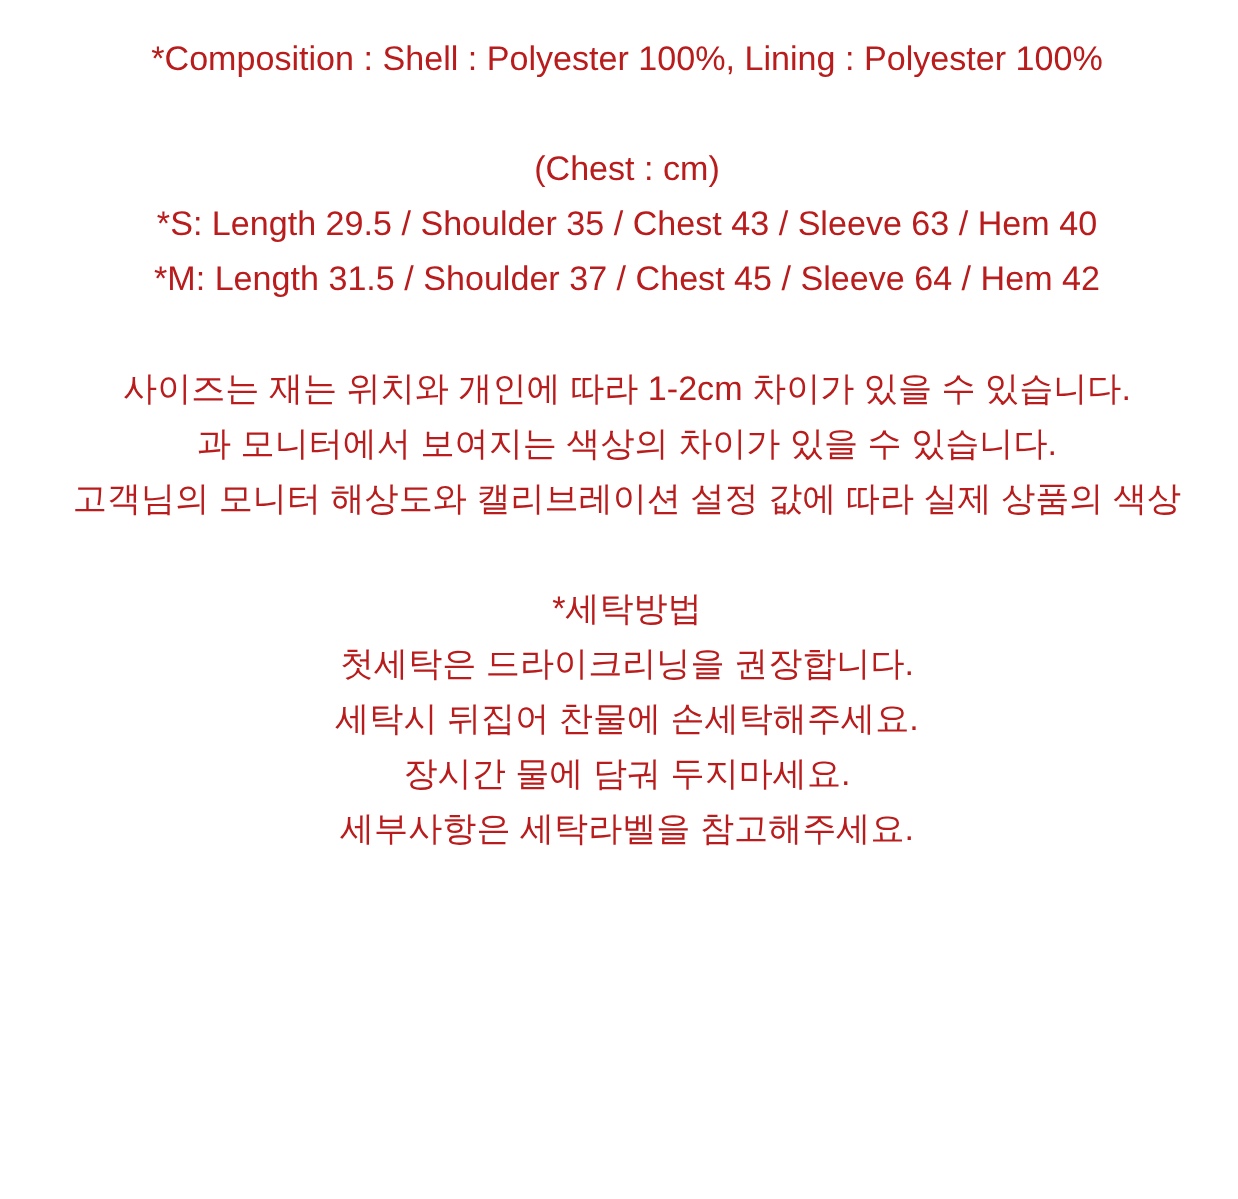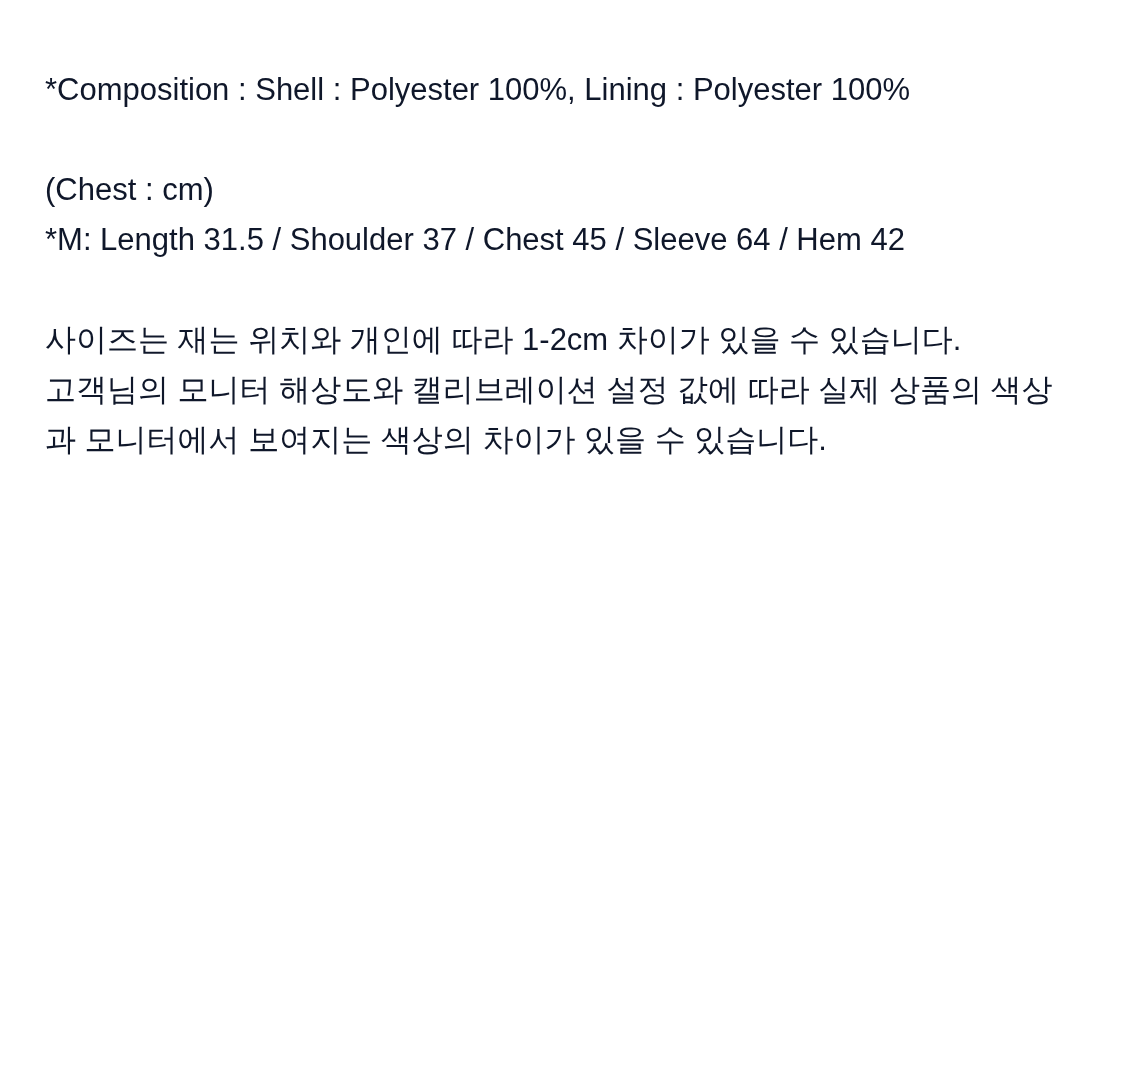--- a/index.html
+++ b/index.html
@@ -7,49 +7,58 @@
     padding: 0;
     background: #ffffff;
   }
   .page {
     position: relative;
     width: 1125px;
     height: 1090px;
     background: #ffffff;
     overflow: hidden;
     box-sizing: border-box;
-    padding: 65px 30px 0 45px;
+    padding: 29px 30px 0 45px;
     font-family: "Liberation Sans", "DejaVu Sans", sans-serif;
     font-size: 31px;
     line-height: 50px;
-    color: #0f172a;
+    color: #b91c1c;
     letter-spacing: 0px;
+    text-align: center;
   }
   .section {
     margin: 0 0 50px 0;
   }
   .line {
     white-space: nowrap;
   }
 </style>
 </head>
 <body>
 
 <div class="page">
 
   <div class="section">
     <div class="line">*Composition : Shell : Polyester 100%, Lining : Polyester 100%</div>
   </div>
 
   <div class="section">
     <div class="line">(Chest : cm)</div>
+    <div class="line">*S: Length 29.5 / Shoulder 35 / Chest 43 / Sleeve 63 / Hem 40</div>
     <div class="line">*M: Length 31.5 / Shoulder 37 / Chest 45 / Sleeve 64 / Hem 42</div>
   </div>
 
 
   <div class="section">
     <div class="line">사이즈는 재는 위치와 개인에 따라 1-2cm 차이가 있을 수 있습니다.</div>
+    <div class="line">과 모니터에서 보여지는 색상의 차이가 있을 수 있습니다.</div>
     <div class="line">고객님의 모니터 해상도와 캘리브레이션 설정 값에 따라 실제 상품의 색상</div>
-    <div class="line">과 모니터에서 보여지는 색상의 차이가 있을 수 있습니다.</div>
   </div>
 
+  <div class="section">
+    <div class="line">*세탁방법</div>
+    <div class="line">첫세탁은 드라이크리닝을 권장합니다.</div>
+    <div class="line">세탁시 뒤집어 찬물에 손세탁해주세요.</div>
+    <div class="line">장시간 물에 담궈 두지마세요.</div>
+    <div class="line">세부사항은 세탁라벨을 참고해주세요.</div>
+  </div>
 
 </div>
 
 </body></html>

